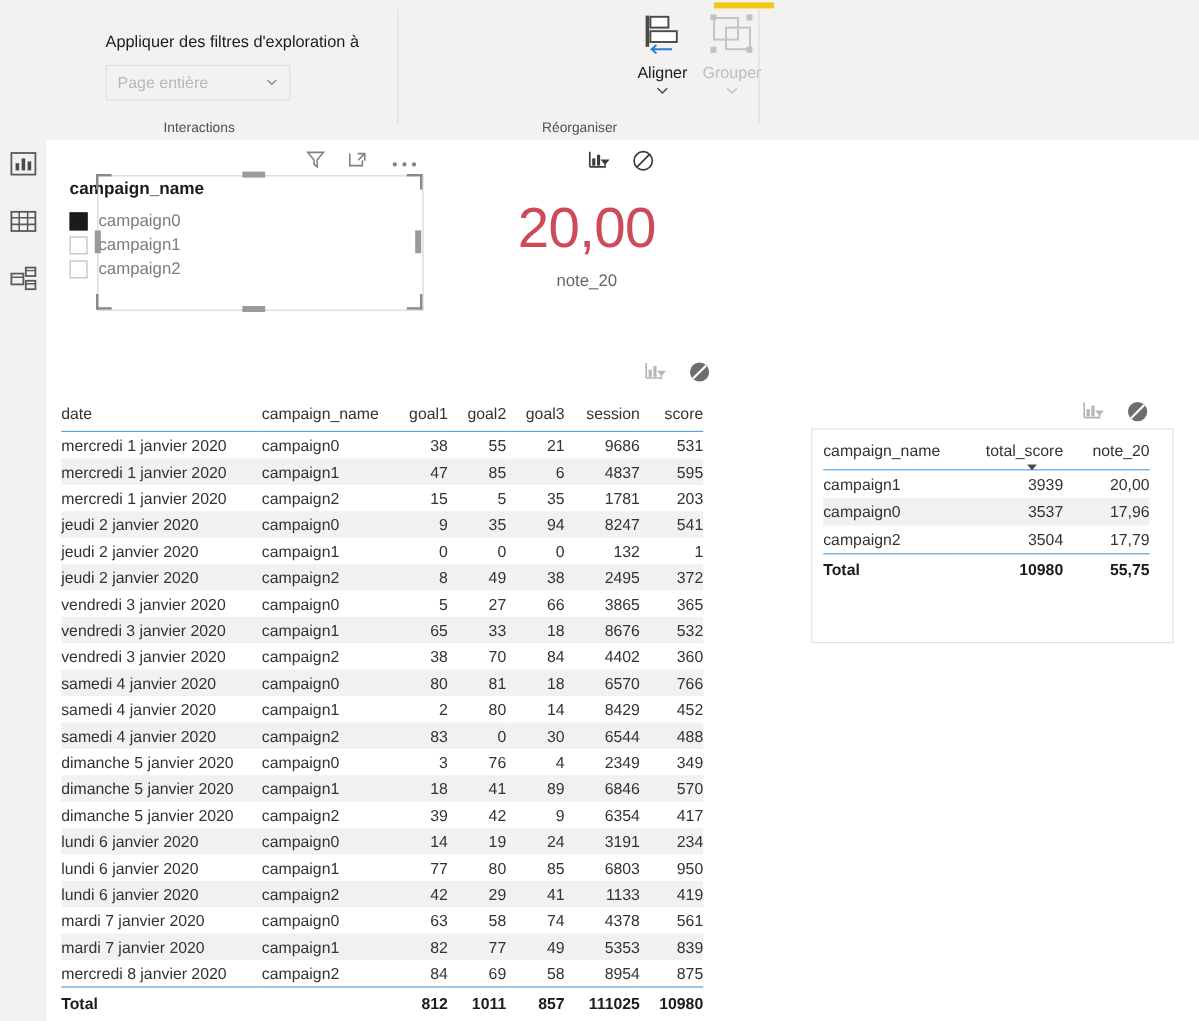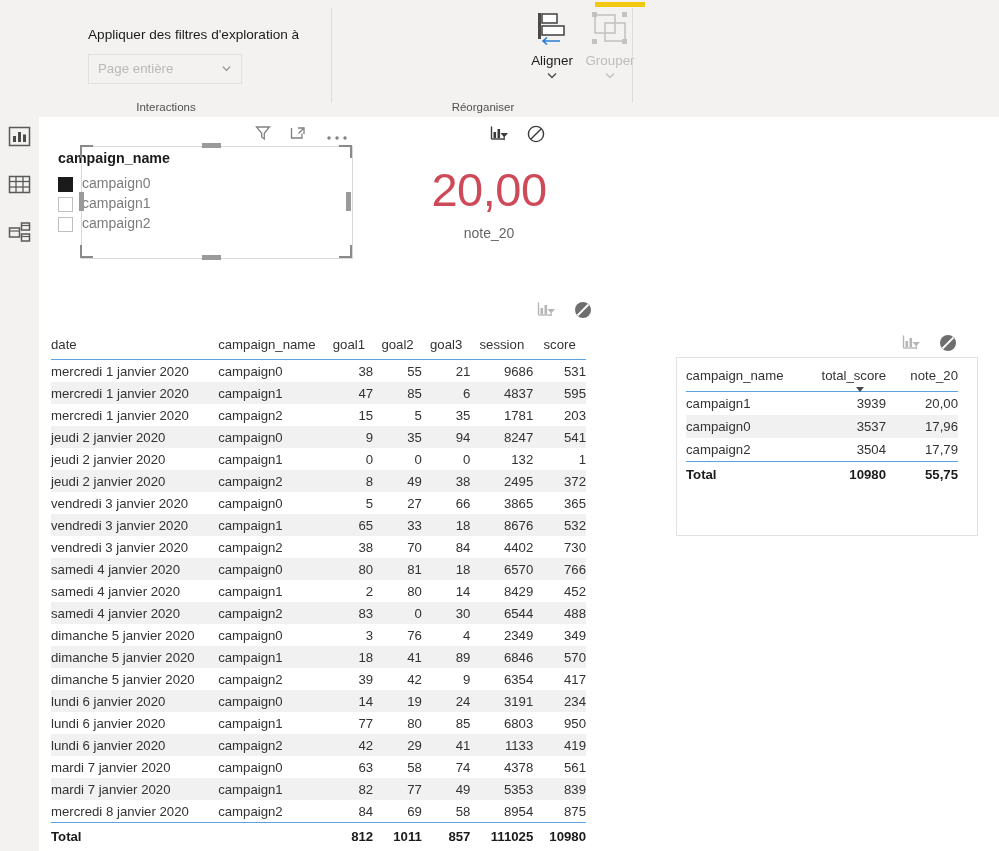--- a/index.html
+++ b/index.html
@@ -120,21 +120,21 @@
   
   #tbl-head-icons{position:absolute;left:497px;top:183px;width:70px;height:24px;}
   #tbl-head-icons .hico{position:absolute;top:0;cursor:pointer;}
   #maintable{
     position:absolute;left:12px;top:205px;width:535px;
     font-size:13.2px;color:#333333;
   }
   #maintable table{border-collapse:collapse;width:100%;table-layout:fixed;margin-top:11px;}
   #maintable th{
     font-weight:normal;color:#333333;padding:4px 0 7px 0;
-    border-bottom:1.3px solid #5ba3e0;vertical-align:bottom;
+    border-bottom:1.3px solid #5ba3e0;text-align:right;vertical-align:bottom;
   }
   #maintable th.l{text-align:left;}
   #maintable td{padding:3.5px 0;text-align:right;white-space:nowrap;}
   #maintable td.l{text-align:left;}
   #maintable tbody tr.alt{background:#f1f1f1;}
   #maintable tr.total td{
     font-weight:bold;border-top:1.3px solid #5ba3e0;padding-top:6px;padding-bottom:6px;color:#1b1b1b;
   }
   .c-date{width:165px;}
   .c-camp{width:105px;}
@@ -446,21 +446,21 @@
             <td class="">8676</td>
             <td class="">532</td>
           </tr>
           <tr>
             <td class="l">vendredi 3 janvier 2020</td>
             <td class="l">campaign2</td>
             <td class="">38</td>
             <td class="">70</td>
             <td class="">84</td>
             <td class="">4402</td>
-            <td class="">730</td>
+            <td class="">360</td>
           </tr>
           <tr class="alt">
             <td class="l">samedi 4 janvier 2020</td>
             <td class="l">campaign0</td>
             <td class="">80</td>
             <td class="">81</td>
             <td class="">18</td>
             <td class="">6570</td>
             <td class="">766</td>
           </tr>

